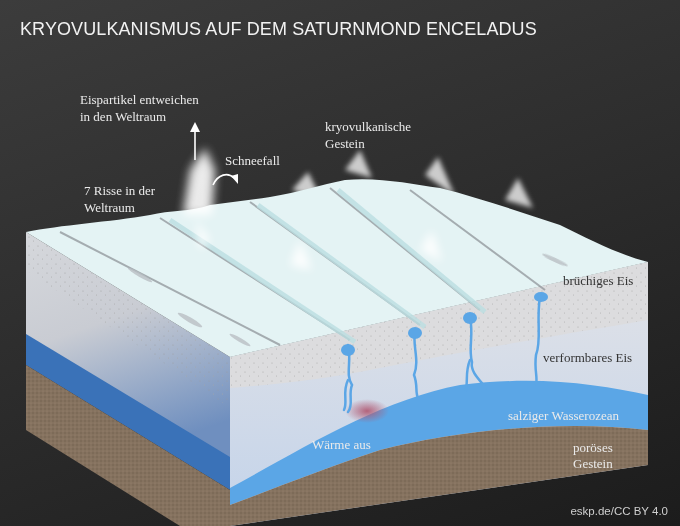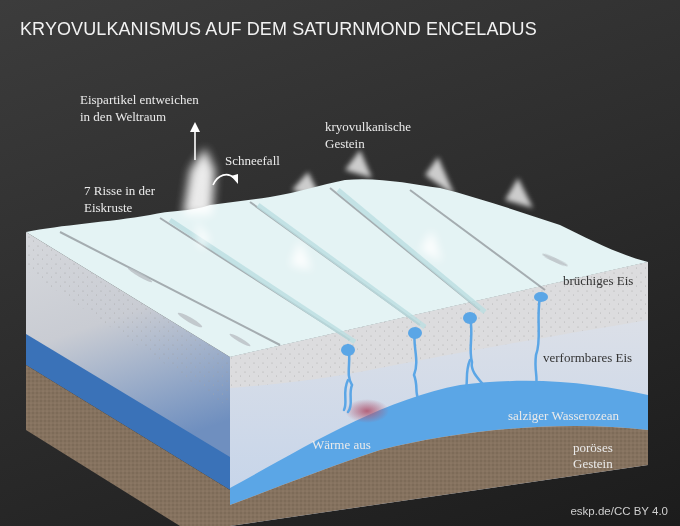--- a/index.html
+++ b/index.html
@@ -133,21 +133,21 @@
     <polygon points="231,176 238,184 238,174" fill="#ffffff"></polygon>
   </g>
 </svg>
 
 <div class="title">KRYOVULKANISMUS AUF DEM SATURNMOND ENCELADUS</div>
 
 <div class="lbl light" style="left:80px;top:91px">Eispartikel entweichen</div>
 <div class="lbl light" style="left:80px;top:108px">in den Weltraum</div>
 <div class="lbl light" style="left:225px;top:152px">Schneefall</div>
 <div class="lbl light" style="left:84px;top:182px">7 Risse in der</div>
-<div class="lbl light" style="left:84px;top:199px">Eiskruste</div>
+<div class="lbl light" style="left:84px;top:199px">Weltraum</div>
 <div class="lbl light" style="left:325px;top:118px">kryovulkanische</div>
 <div class="lbl light" style="left:325px;top:135px">Gestein</div>
 
 <div class="lbl dark" style="left:563px;top:272px">brüchiges Eis</div>
 <div class="lbl dark" style="left:543px;top:349px">verformbares Eis</div>
 <div class="lbl light" style="left:508px;top:407px">salziger Wasserozean</div>
 <div class="lbl light" style="left:312px;top:436px">Wärme aus</div>
 <div class="lbl light" style="left:573px;top:439px">poröses</div>
 <div class="lbl light" style="left:573px;top:455px">Gestein</div>
 

